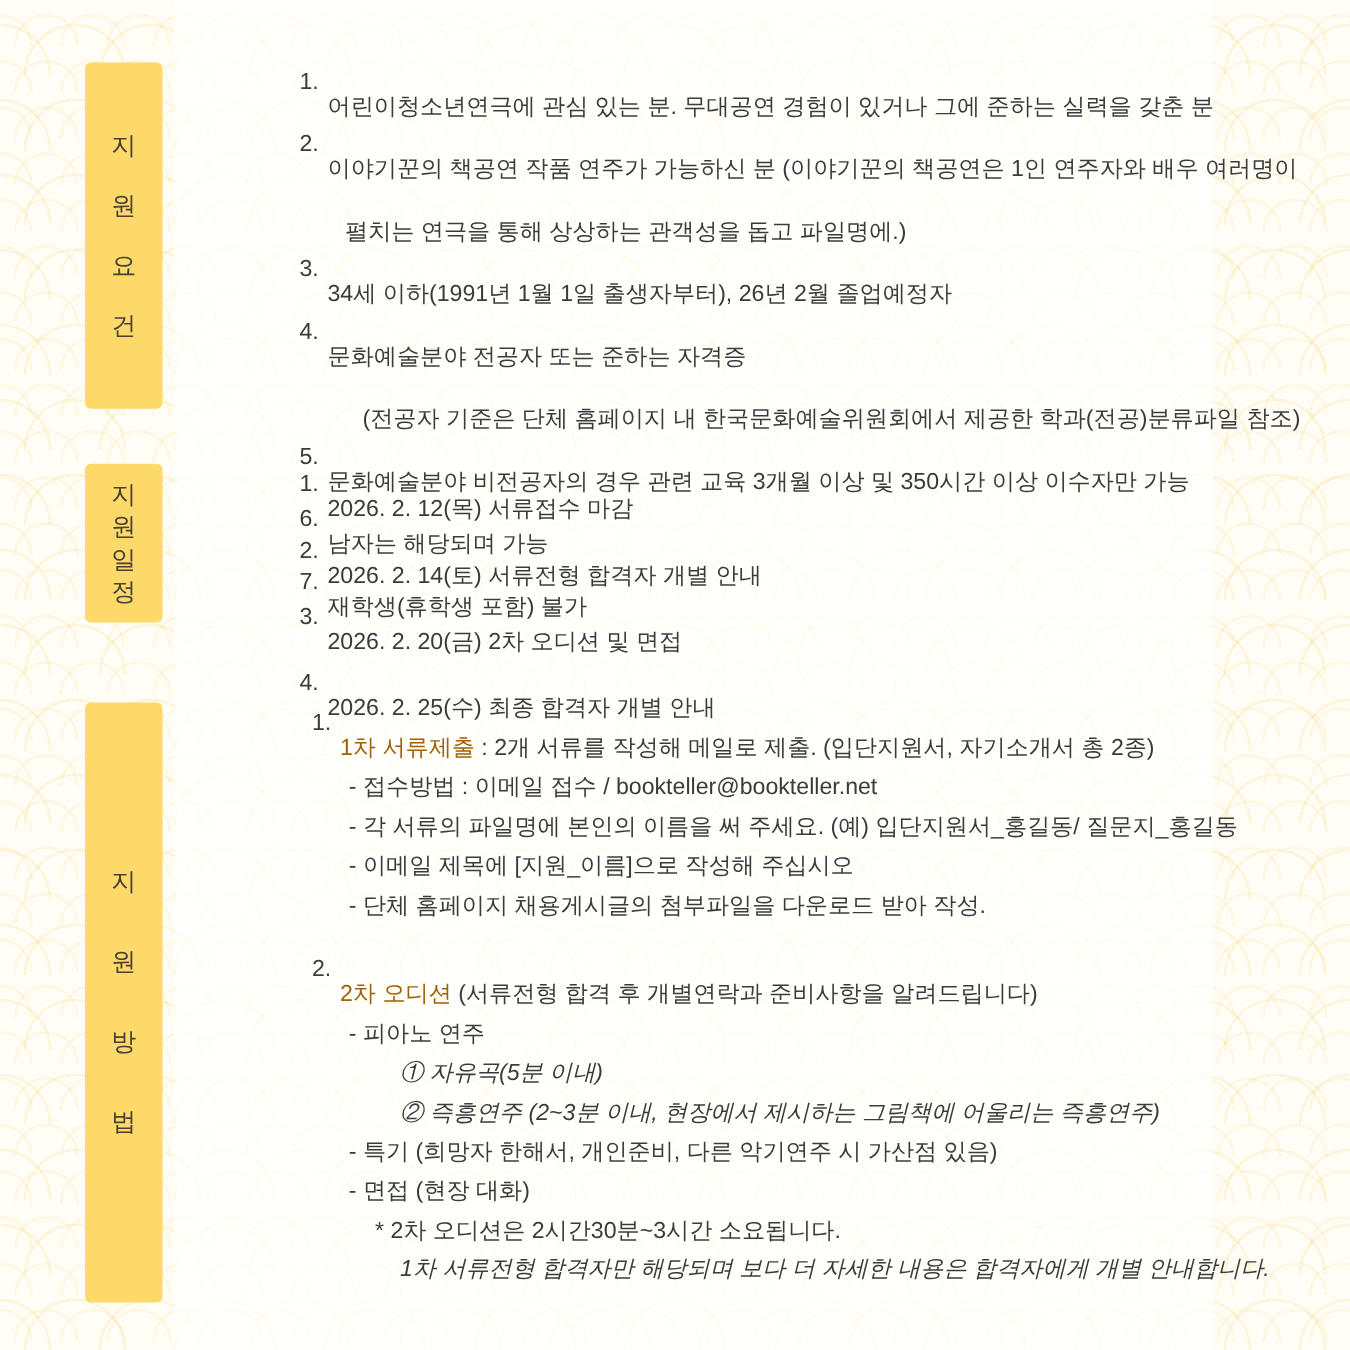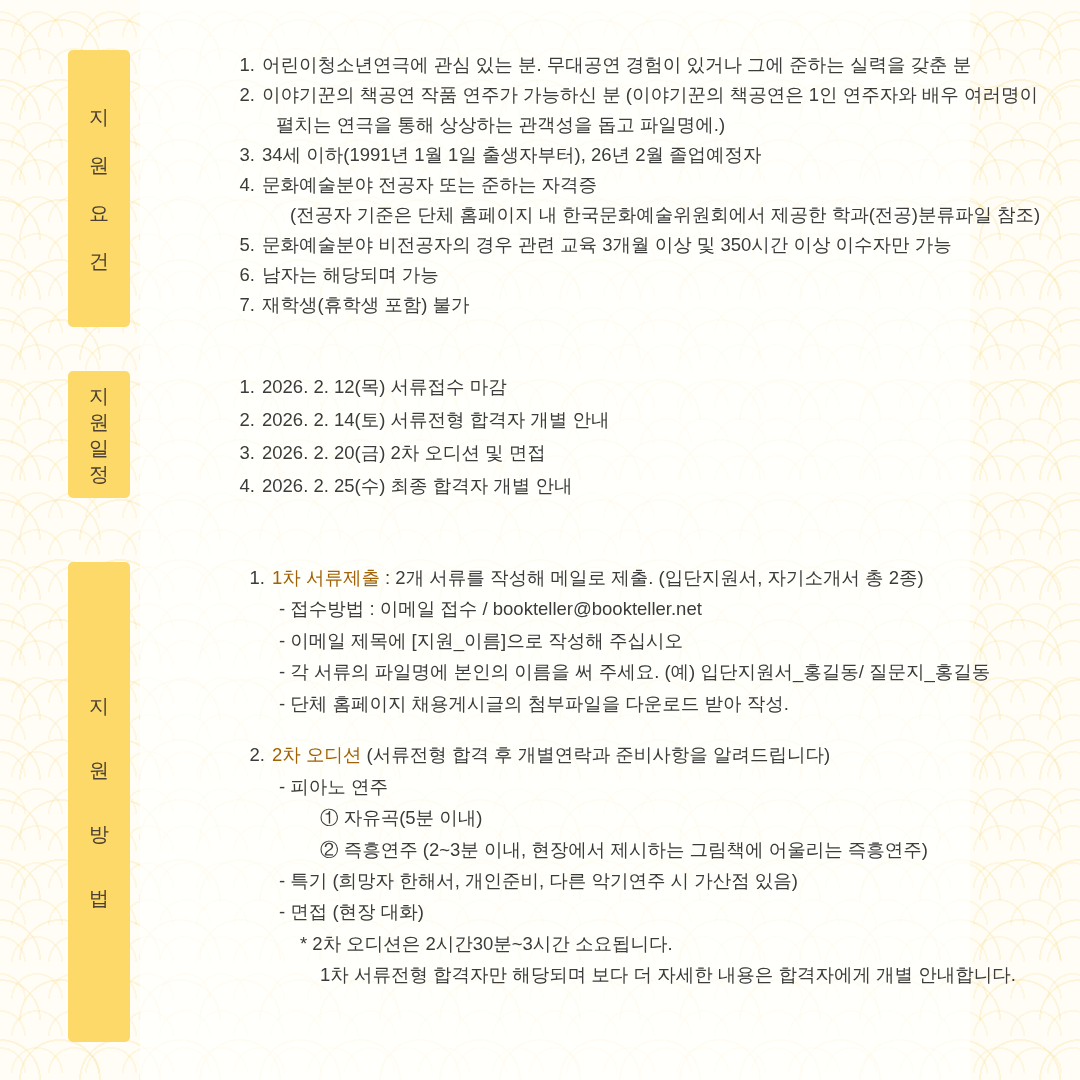--- a/index.html
+++ b/index.html
@@ -88,24 +88,24 @@
   .body {
     margin-left: 108px;
     font-size: 18.5px;
     line-height: 1.62;
     color: #3b3b3b;
   }
 
   
   .row { display: flex; }
   .num { width: 24px; flex: none; text-align: right; padding-right: 7px; }
-  .txt { flex: 1; }
+  .txt { flex: 1; margin-top: 20px; }
   .sub { padding-left: 31px; }
   .sub2 { padding-left: 52px; }
-  .sub3 { padding-left: 72px; }
+  .sub3 { padding-left: 72px; font-style: italic; }
 
   .accent { color: #a16207; }
 
   
   #sec-requirements { left: 68px; top: 50px; }
   #sec-schedule     { left: 68px; top: 371px; }
   #sec-method       { left: 68px; top: 562px; }
 
   #sec-schedule .body { line-height: 1.78; }
   #sec-method .body   { line-height: 1.70; }
@@ -203,22 +203,22 @@
     </div>
     <div class="body" style="margin-left:118px">
 
       <div class="row">
         <div class="num">1.</div>
         <div class="txt">
           <span class="accent">1차 서류제출</span><span> : 2개 서류를 작성해 메일로 제출. (입단지원서, 자기소개서 총 2종)</span>
         </div>
       </div>
       <div class="sub">-  접수방법 : 이메일 접수 / bookteller@bookteller.net</div>
+      <div class="sub">-  각 서류의 파일명에 본인의 이름을 써 주세요. (예) 입단지원서_홍길동/ 질문지_홍길동</div>
       <div class="sub">-  이메일 제목에 [지원_이름]으로 작성해 주십시오</div>
-      <div class="sub">-  각 서류의 파일명에 본인의 이름을 써 주세요. (예) 입단지원서_홍길동/ 질문지_홍길동</div>
       <div class="sub">-  단체 홈페이지 채용게시글의 첨부파일을 다운로드 받아 작성.</div>
 
       <div class="row gap-before">
         <div class="num">2.</div>
         <div class="txt">
           <span class="accent">2차 오디션</span><span>  (서류전형 합격 후 개별연락과 준비사항을 알려드립니다)</span>
         </div>
       </div>
       <div class="sub">-  피아노 연주</div>
       <div class="sub3">① 자유곡(5분 이내)</div>

